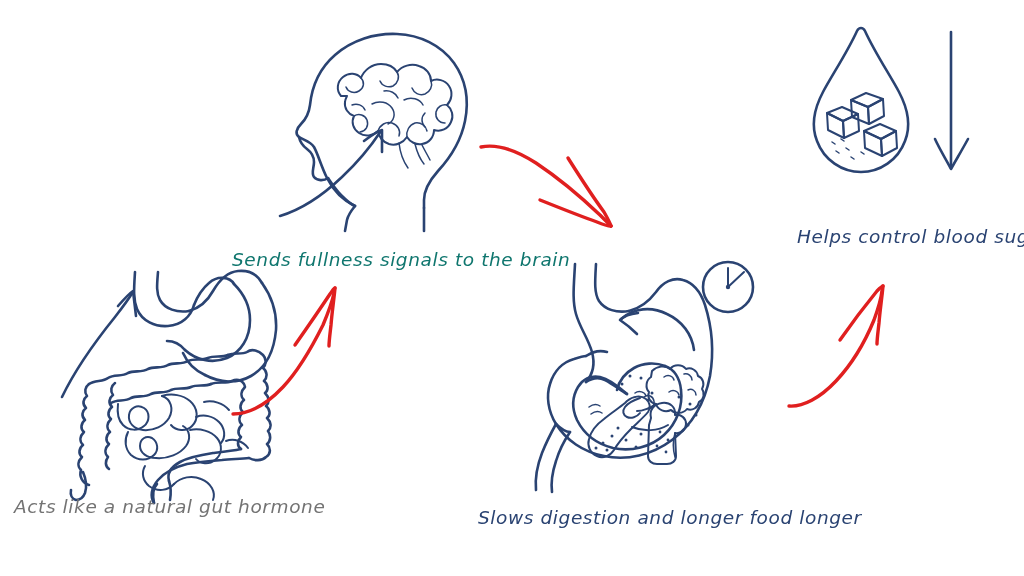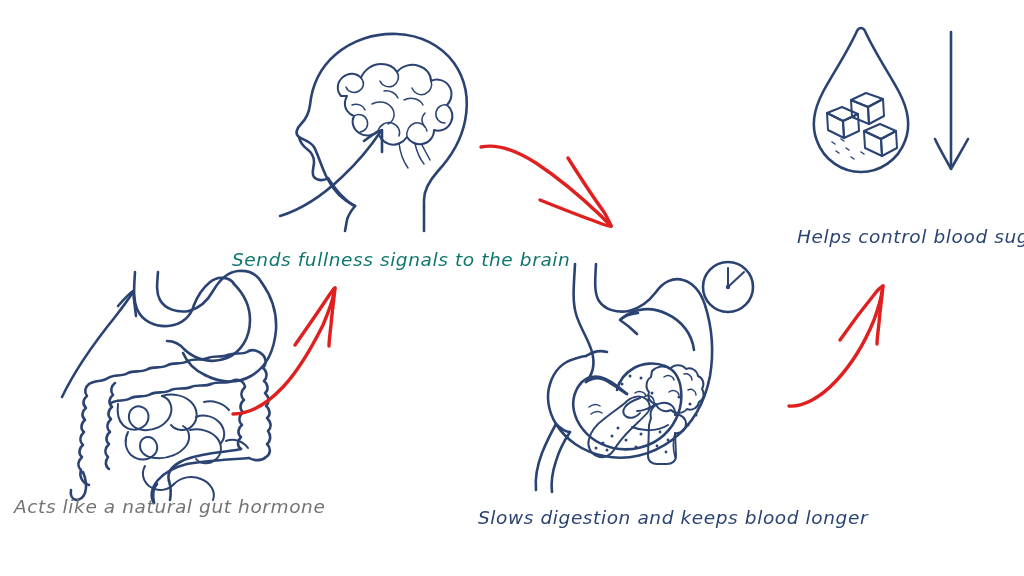--- a/index.html
+++ b/index.html
@@ -425,17 +425,17 @@
       <path class="red-stroke" d="M883,286 C882,297 880,310 879,323
                                   C878,332 877,339 877,344" style="stroke: rgb(224, 31, 31);"></path>
     </g>
 
   </svg>
 
   <div class="caption" id="cap-gut" style="color: #737373;">Acts like a natural gut hormone</div>
 
   <div class="caption" id="cap-brain" style="color: #0f766e;">Sends fullness signals to the brain</div>
 
-  <div class="caption" id="cap-stomach" style="color: rgb(42, 67, 114);">Slows digestion and keeps blood longer</div>
+  <div class="caption" id="cap-stomach" style="color: rgb(42, 67, 114);">Slows digestion and longer food longer</div>
 
   <div class="caption" id="cap-sugar" style="color: rgb(42, 67, 114);">Helps control blood sugar</div>
 
 </div>
 
 </body></html>

